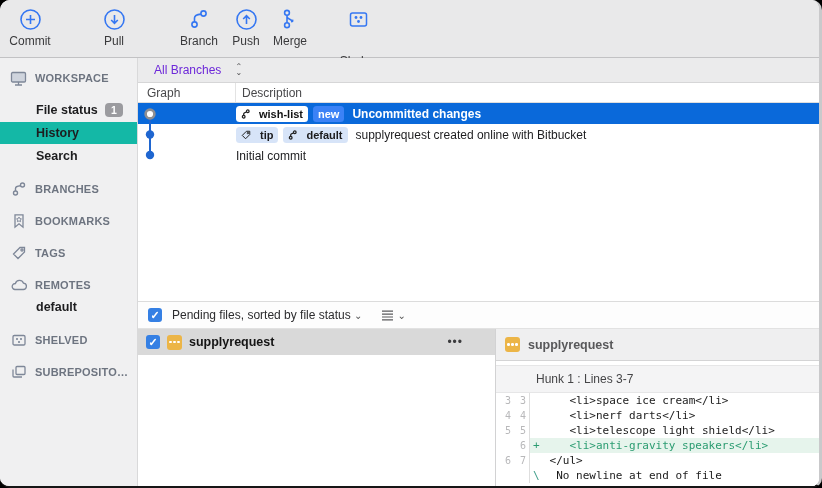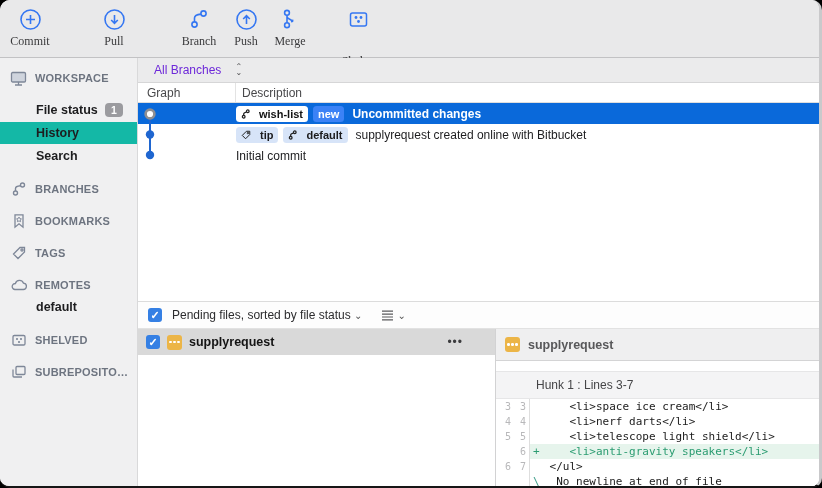--- a/index.html
+++ b/index.html
@@ -3,21 +3,21 @@
 <meta charset="utf-8">
 <style>
   html,body{margin:0;padding:0;background:#000;width:822px;height:488px;overflow:hidden;
     font-family:"Liberation Sans",sans-serif;-webkit-font-smoothing:antialiased;}
   .window{width:822px;height:488px;box-sizing:border-box;border-radius:10px;overflow:hidden;
     display:flex;flex-direction:column;background:#fff;
     border-right:3px solid #c9c9cb;border-bottom:2px solid #161616;}
   
   .toolbar{height:57px;flex:0 0 57px;background:#e9e9ea;border-bottom:1px solid #c2c2c4;
     display:flex;align-items:flex-start;}
-  .tb-item{display:flex;flex-direction:column;align-items:center;padding-top:7px;cursor:default;font-family:Liberation Serif, serif;}
+  .tb-item{display:flex;flex-direction:column;align-items:center;padding-top:7px;cursor:default;}
   .tb-icon{width:24px;height:24px;display:flex;align-items:center;justify-content:center;color:#3577f2;}
   .tb-label{font-size:12px;color:#3a3a3c;margin-top:3px;}
   .tb-commit{margin-left:4px;width:52px;}
   .tb-pull{margin-left:39px;width:38px;}
   .tb-push{margin-left:2px;width:42px;}
   .tb-branch{margin-left:42px;width:48px;}
   .tb-merge{margin-left:0px;width:46px;}
   .tb-shelve{margin-left:20px;width:50px;gap:20px;}
   
   .content{flex:1;display:flex;min-height:0;}
@@ -70,21 +70,21 @@
   .file-icon{width:15px;height:15px;border-radius:3px;background:#ecb547;display:flex;align-items:center;
     justify-content:center;gap:1.5px;flex:0 0 15px;}
   .file-icon i{width:2.5px;height:2.5px;border-radius:50%;background:#fff;display:block;}
   .file-name{font-size:12.5px;font-weight:700;color:#141414;flex:1;}
   .more-btn{font-size:12px;color:#3c3c3e;letter-spacing:1px;margin-right:22px;}
   
   .diff{flex:1;display:flex;flex-direction:column;background:#fff;min-width:0;}
   .diff-header{height:31px;flex:0 0 31px;background:#efeff0;border-bottom:1px solid #d4d4d5;
     display:flex;align-items:center;padding-left:9px;gap:8px;}
   .diff-title{font-size:12.5px;font-weight:700;color:#58585a;}
-  .diff-body{flex:1;padding-top:10px;overflow:hidden;}
+  .diff-body{flex:1;padding-top:4px;overflow:hidden;}
   .hunk-row{height:26px;background:#f4f4f5;border-top:1px solid #e6e6e7;border-bottom:1px solid #e6e6e7;
     display:flex;align-items:center;padding-left:40px;font-size:12px;color:#454547;}
   .dline{display:flex;height:15px;font-family:"DejaVu Sans Mono",monospace;font-size:11px;}
   .gut{width:33px;flex:0 0 33px;display:flex;border-right:1px solid #dedede;color:#b8b8ba;font-size:10px;align-items:center;}
   .gut .o{width:15px;text-align:right;}
   .gut .n{width:15px;text-align:right;}
   .lbody{flex:1;display:flex;align-items:center;min-width:0;}
   .lbody.added{background:#e6f4ec;}
   .marker{width:10px;flex:0 0 10px;padding-left:3px;white-space:pre;color:#1b1b1b;}
   .marker.add{color:#2b9c71;}

